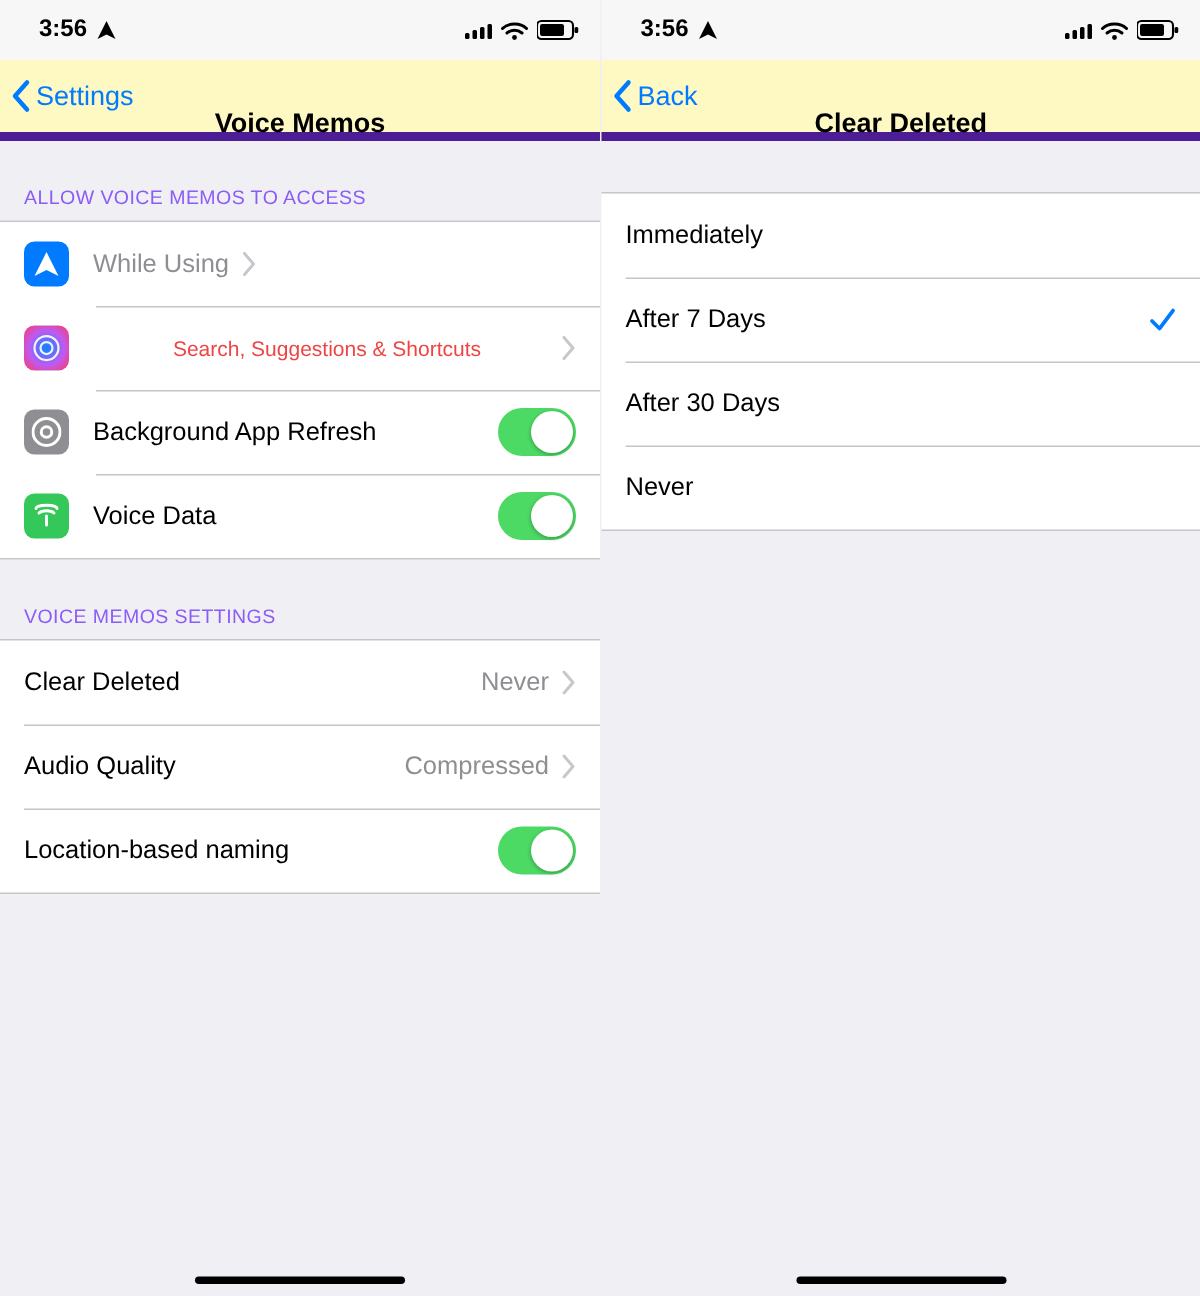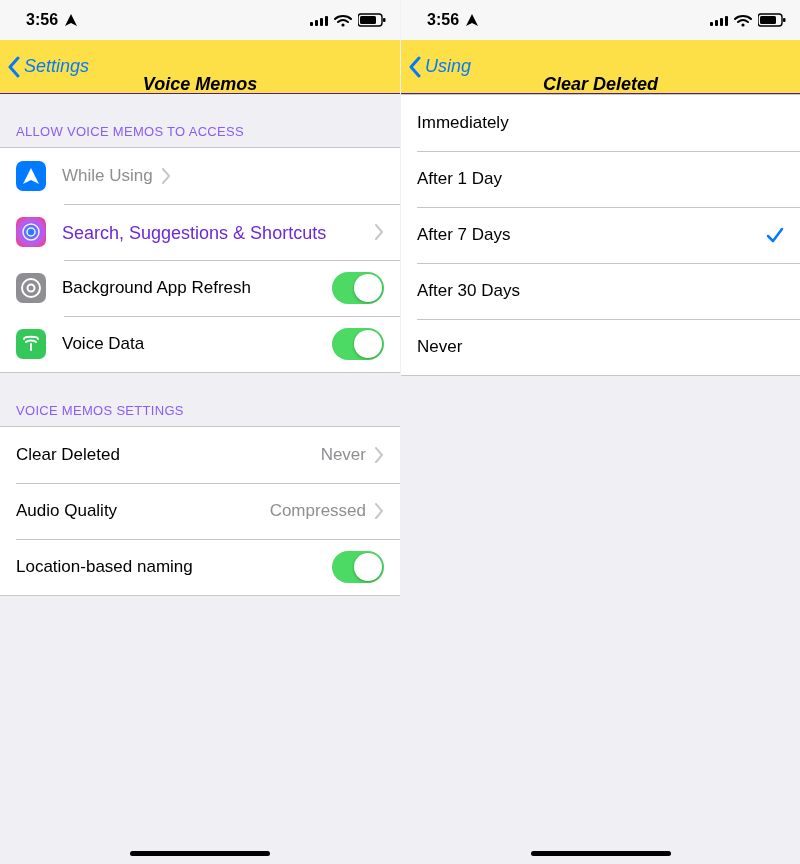--- a/index.html
+++ b/index.html
@@ -5,45 +5,45 @@
   * { margin: 0; padding: 0; box-sizing: border-box; -webkit-font-smoothing: antialiased; }
   body { font-family: -apple-system, "Helvetica Neue", Helvetica, Arial, sans-serif; background: #fff; width: 800px; height: 864px; display: flex; }
   .screen { width: 400px; height: 864px; background: #efeff4; display: flex; flex-direction: column; position: relative; }
   .screen + .screen { border-left: 1px solid #fff0; }
   
   .statusbar { height: 40px; display: flex; align-items: center; justify-content: space-between; padding: 0 14px 0 26px; font-size: 16px; font-weight: 600; color: #000; background: #f7f7f7; }
   .status-left { display: flex; align-items: center; gap: 6px; }
   .status-right { display: flex; align-items: center; gap: 6px; }
   .loc-arrow { width: 14px; height: 14px; }
   
-  .navbar { height: 54px; background: #fde047; border-bottom: 1px solid #4c1d95; display: flex; align-items: center; justify-content: center; position: relative; font-style: italic; }
+  .navbar { height: 54px; background: #fef9c3; border-bottom: 6px solid #4c1d95; display: flex; align-items: center; justify-content: center; position: relative; }
   .nav-back { position: absolute; left: 6px; display: flex; align-items: center; color: #007aff; font-size: 18px; cursor: pointer; }
   .nav-back svg { margin-right: 2px; }
   .nav-title { font-size: 18px; font-weight: 600; color: #000; margin-top: 36px; }
   
   .section-hdr { padding: 30px 16px 8px 16px; font-size: 13px; letter-spacing: 0.3px; color: #8b5cf6; text-transform: uppercase; }
   
   .list { background: #fff; border-top: 1px solid #c6c6c8; border-bottom: 1px solid #c6c6c8; }
   .row { display: flex; align-items: center; min-height: 56px; padding: 0 16px; position: relative; cursor: pointer; }
   .row + .row::before { content:""; position:absolute; left: 64px; right:0; top:0; height:1px; background: #c6c6c8; }
   .row.noicon + .row.noicon::before, .row.noicon::before { left: 16px; }
   .list.options .row::before { left: 16px; }
   .list.options .row:first-child::before { display:none; }
   .row-icon { width: 30px; height: 30px; border-radius: 7px; margin-right: 16px; flex-shrink: 0; display:flex; align-items:center; justify-content:center; }
   .row-labels { flex: 1; display: flex; flex-direction: column; justify-content: center; padding: 8px 0; }
   .row-title { font-size: 17px; color: #000; line-height: 1.25; }
-  .row-sub   { font-size: 18px; color: #6d28d9; line-height: 1.25; margin-top: 2px;}
+  .row-sub   { font-size: 14px; color: #ef4444; line-height: 1.25; margin-top: 2px; text-align: center;}
   .row-value { font-size: 17px; color: #8e8e93; margin-right: 8px; }
   .chevron { width: 10px; height: 16px; flex-shrink:0; }
   .chevron svg { display:block; }
   
   .toggle { width: 52px; height: 32px; border-radius: 16px; background: #4cd964; position: relative; flex-shrink:0; }
   .toggle .knob { position: absolute; width: 28px; height: 28px; border-radius: 50%; background: #fff; top: 2px; right: 2px; box-shadow: 0 1px 3px rgba(0,0,0,0.3); }
   
-  .list.options { }
+  .list.options { margin-top: 34px; }
   .check { width: 18px; height: 18px; color: #007aff; }
   
   .home-ind { position: absolute; bottom: 8px; left: 50%; transform: translateX(-50%); width: 140px; height: 5px; border-radius: 3px; background: #000; }
   
   .ic-location { background: #007aff; }
   .ic-siri { background: radial-gradient(circle at 50% 50%, #0a84ff 0%, #bf5af2 55%, #ff375f 100%); background-color:#222; }
   .ic-refresh { background: #8e8e93; }
   .ic-mobile  { background: #34c759; }
 </style>
 </head>
@@ -243,35 +243,30 @@
           <use href="#batt"></use>
         </svg>
     </div>
   </div>
 
   <div class="navbar">
     <div class="nav-back">
       <svg width="16" height="22" viewBox="0 0 16 22">
           <use href="#chev-back"></use>
         </svg>
-      <span>Using</span>
+      <span>Back</span>
     </div>
     <div class="nav-title">Clear Deleted</div>
   </div>
 
   <div class="list options" id="options-list">
 
   <div class="row noicon">
         <div class="row-labels">
           <div class="row-title">Immediately</div>
-        </div>
-      </div>
-      <div class="row noicon">
-        <div class="row-labels">
-          <div class="row-title">After 1 Day</div>
         </div>
       </div>
       <div class="row noicon">
         <div class="row-labels">
           <div class="row-title">After 7 Days</div>
         </div>
         <span class="check"><svg width="18" height="18" viewBox="0 0 18 18">
             <use href="#check"></use>
           </svg></span>
       </div>

